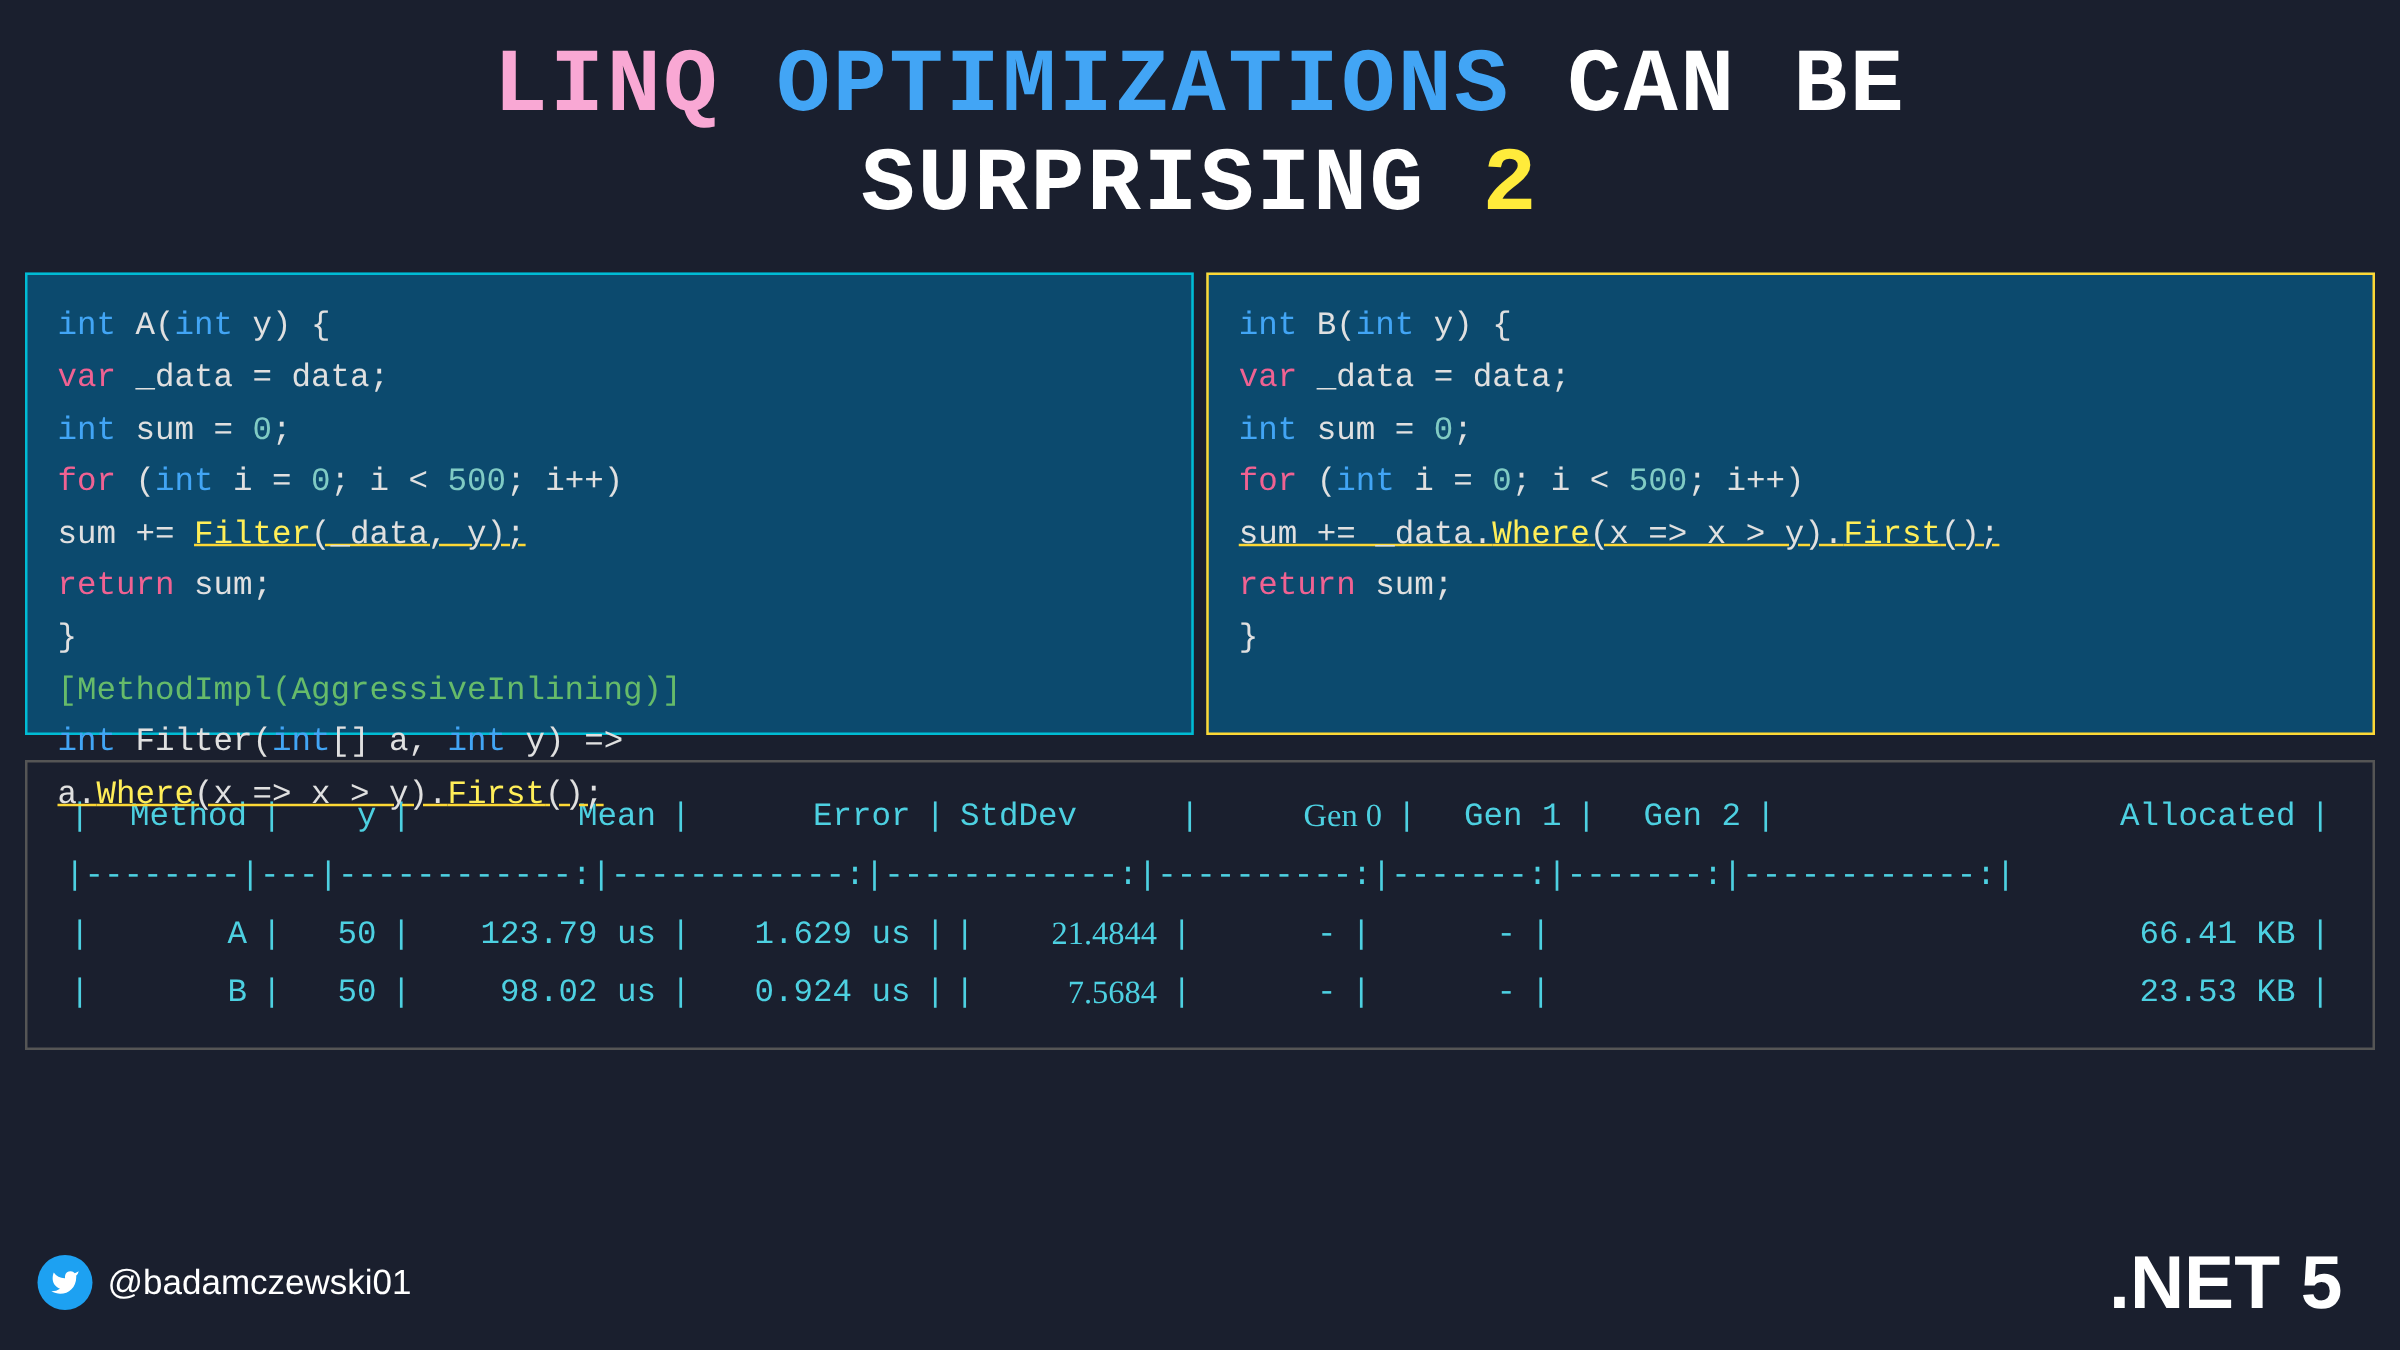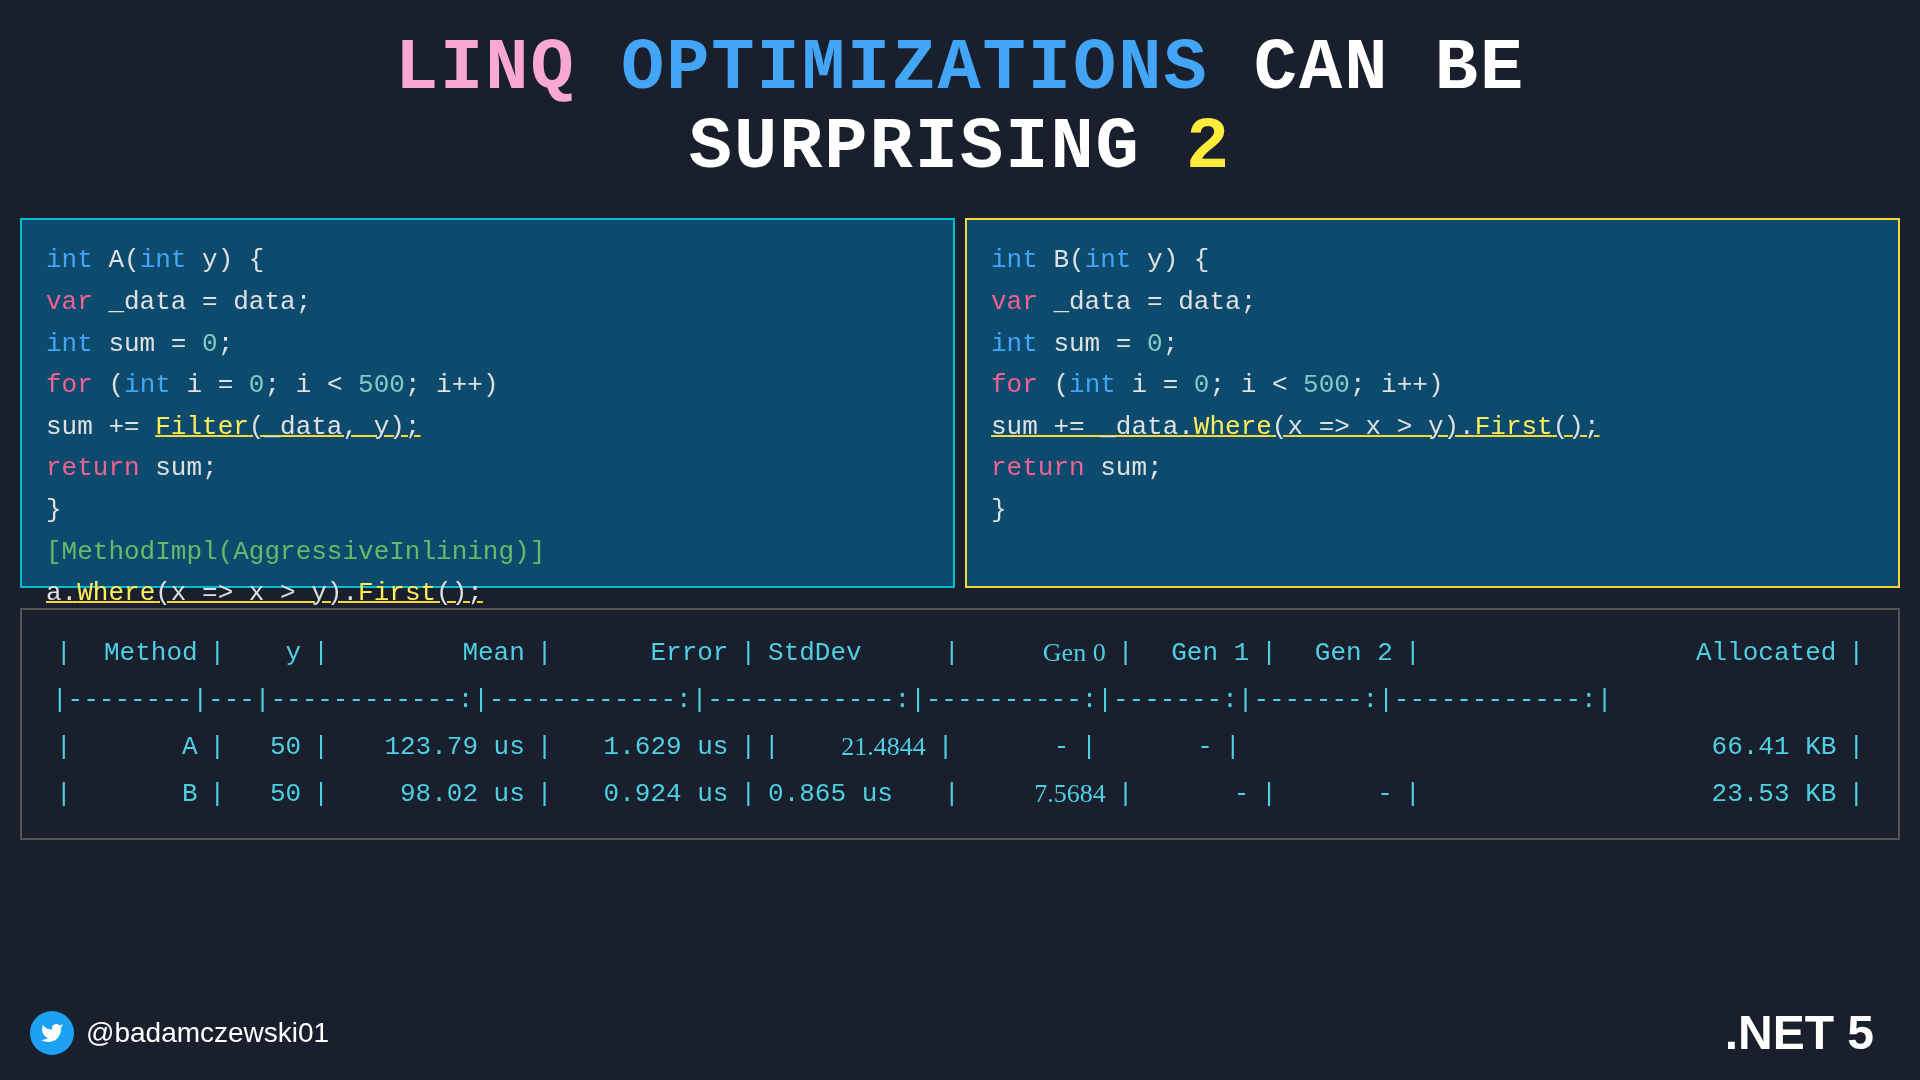--- a/index.html
+++ b/index.html
@@ -145,21 +145,21 @@
       border-radius: 50%;
       display: flex;
       align-items: center;
       justify-content: center;
       font-size: 22px;
       color: white;
     }
 
     .net-badge {
       color: #ffffff;
-      font-size: 48px;
+      font-size: 60px;
       font-weight: 900;
       font-family: Arial, sans-serif;
     }
   </style>
 </head>
 <body>
 
 <div class="header">
   <div class="header-line1">
     <span class="linq-word">LINQ</span>
@@ -195,20 +195,23 @@
     <div>
       <span class="kw-white">    </span><span class="kw-pink">return</span><span class="kw-white"> sum;</span>
     </div>
     <div>
       <span class="kw-white">}</span>
     </div>
     <div>
       <span class="kw-green">[MethodImpl(AggressiveInlining)]</span>
     </div>
     <div>
+      <span class="kw-blue">int</span><span class="kw-white"> Filter(</span><span class="kw-blue">int</span><span class="kw-white">[] a, </span><span class="kw-blue">int</span><span class="kw-white"> y) =&gt;</span>
+    </div>
+    <div>
       <span class="underline-yellow"><span class="kw-white">    a.</span><span class="kw-yellow">Where</span><span class="kw-white">(x =&gt; x &gt; y).</span><span class="kw-yellow">First</span><span class="kw-white">();</span></span>
     </div>
   </div>
 
   <div class="code-panel code-panel-right">
     <div>
       <span class="kw-blue">int</span><span class="kw-white"> B(</span><span class="kw-blue">int</span><span class="kw-white"> y) {</span>
     </div>
     <div>
       <span class="kw-white">    </span><span class="kw-pink">var</span><span class="kw-white"> _data = data;</span>
@@ -285,21 +288,20 @@
     <div class="bench-row">
       <span class="sep">|</span>
       <span class="bench-cell method">B</span>
       <span class="sep">|</span>
       <span class="bench-cell y-col">50</span>
       <span class="sep">|</span>
       <span class="bench-cell mean">98.02 us</span>
       <span class="sep">|</span>
       <span class="bench-cell error">0.924 us</span>
       <span class="sep">|</span>
-      <span class="bench-cell stddev">0.865 us</span>
       <span class="sep">|</span>
       <span class="bench-cell gen0">7.5684</span>
       <span class="sep">|</span>
       <span class="bench-cell gen1">-</span>
       <span class="sep">|</span>
       <span class="bench-cell gen2">-</span>
       <span class="sep">|</span>
       <span class="bench-cell allocated">23.53 KB</span>
       <span class="sep">|</span>
     </div>

